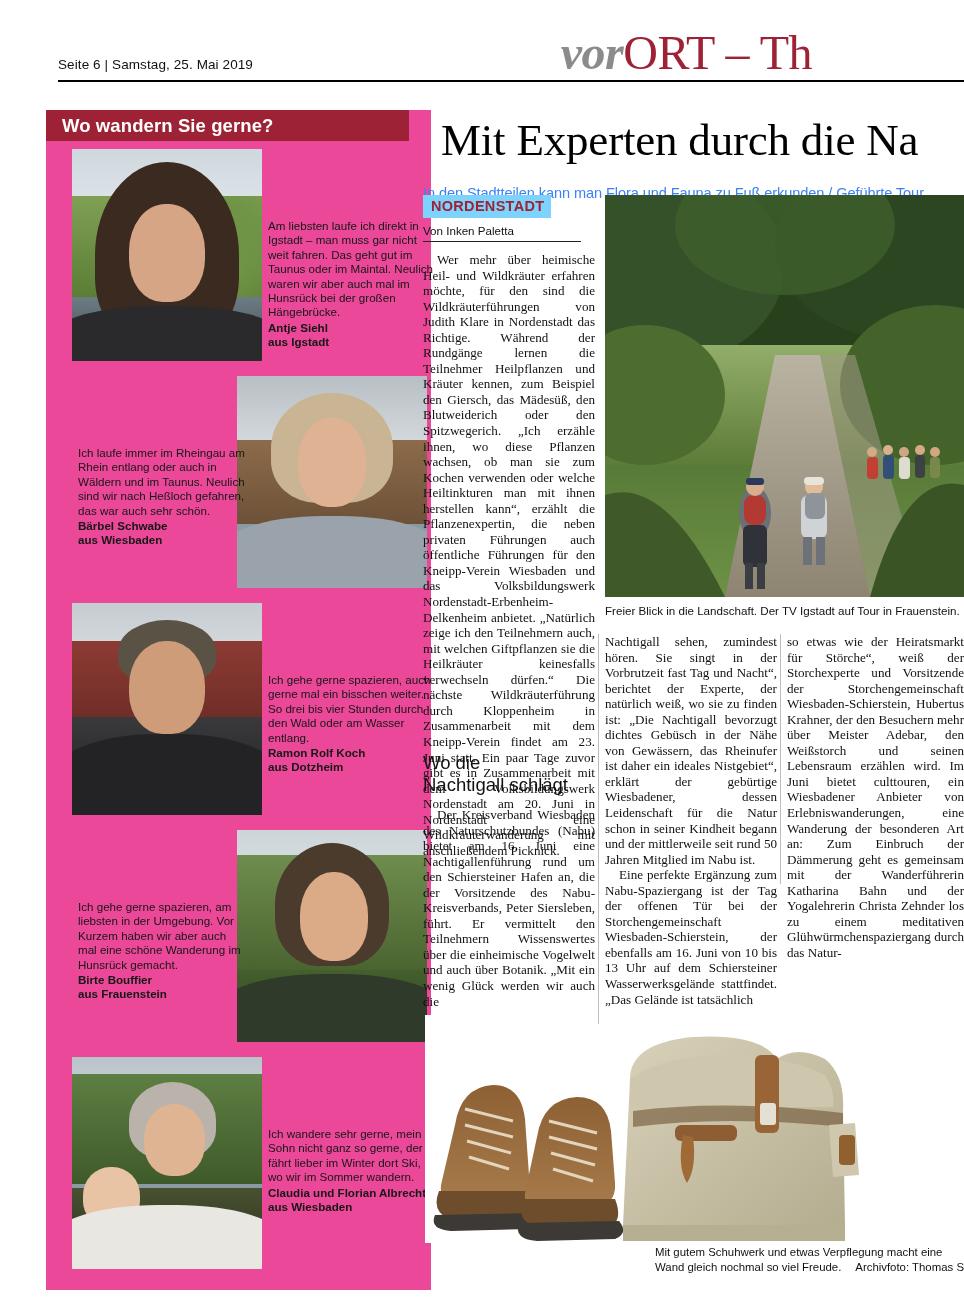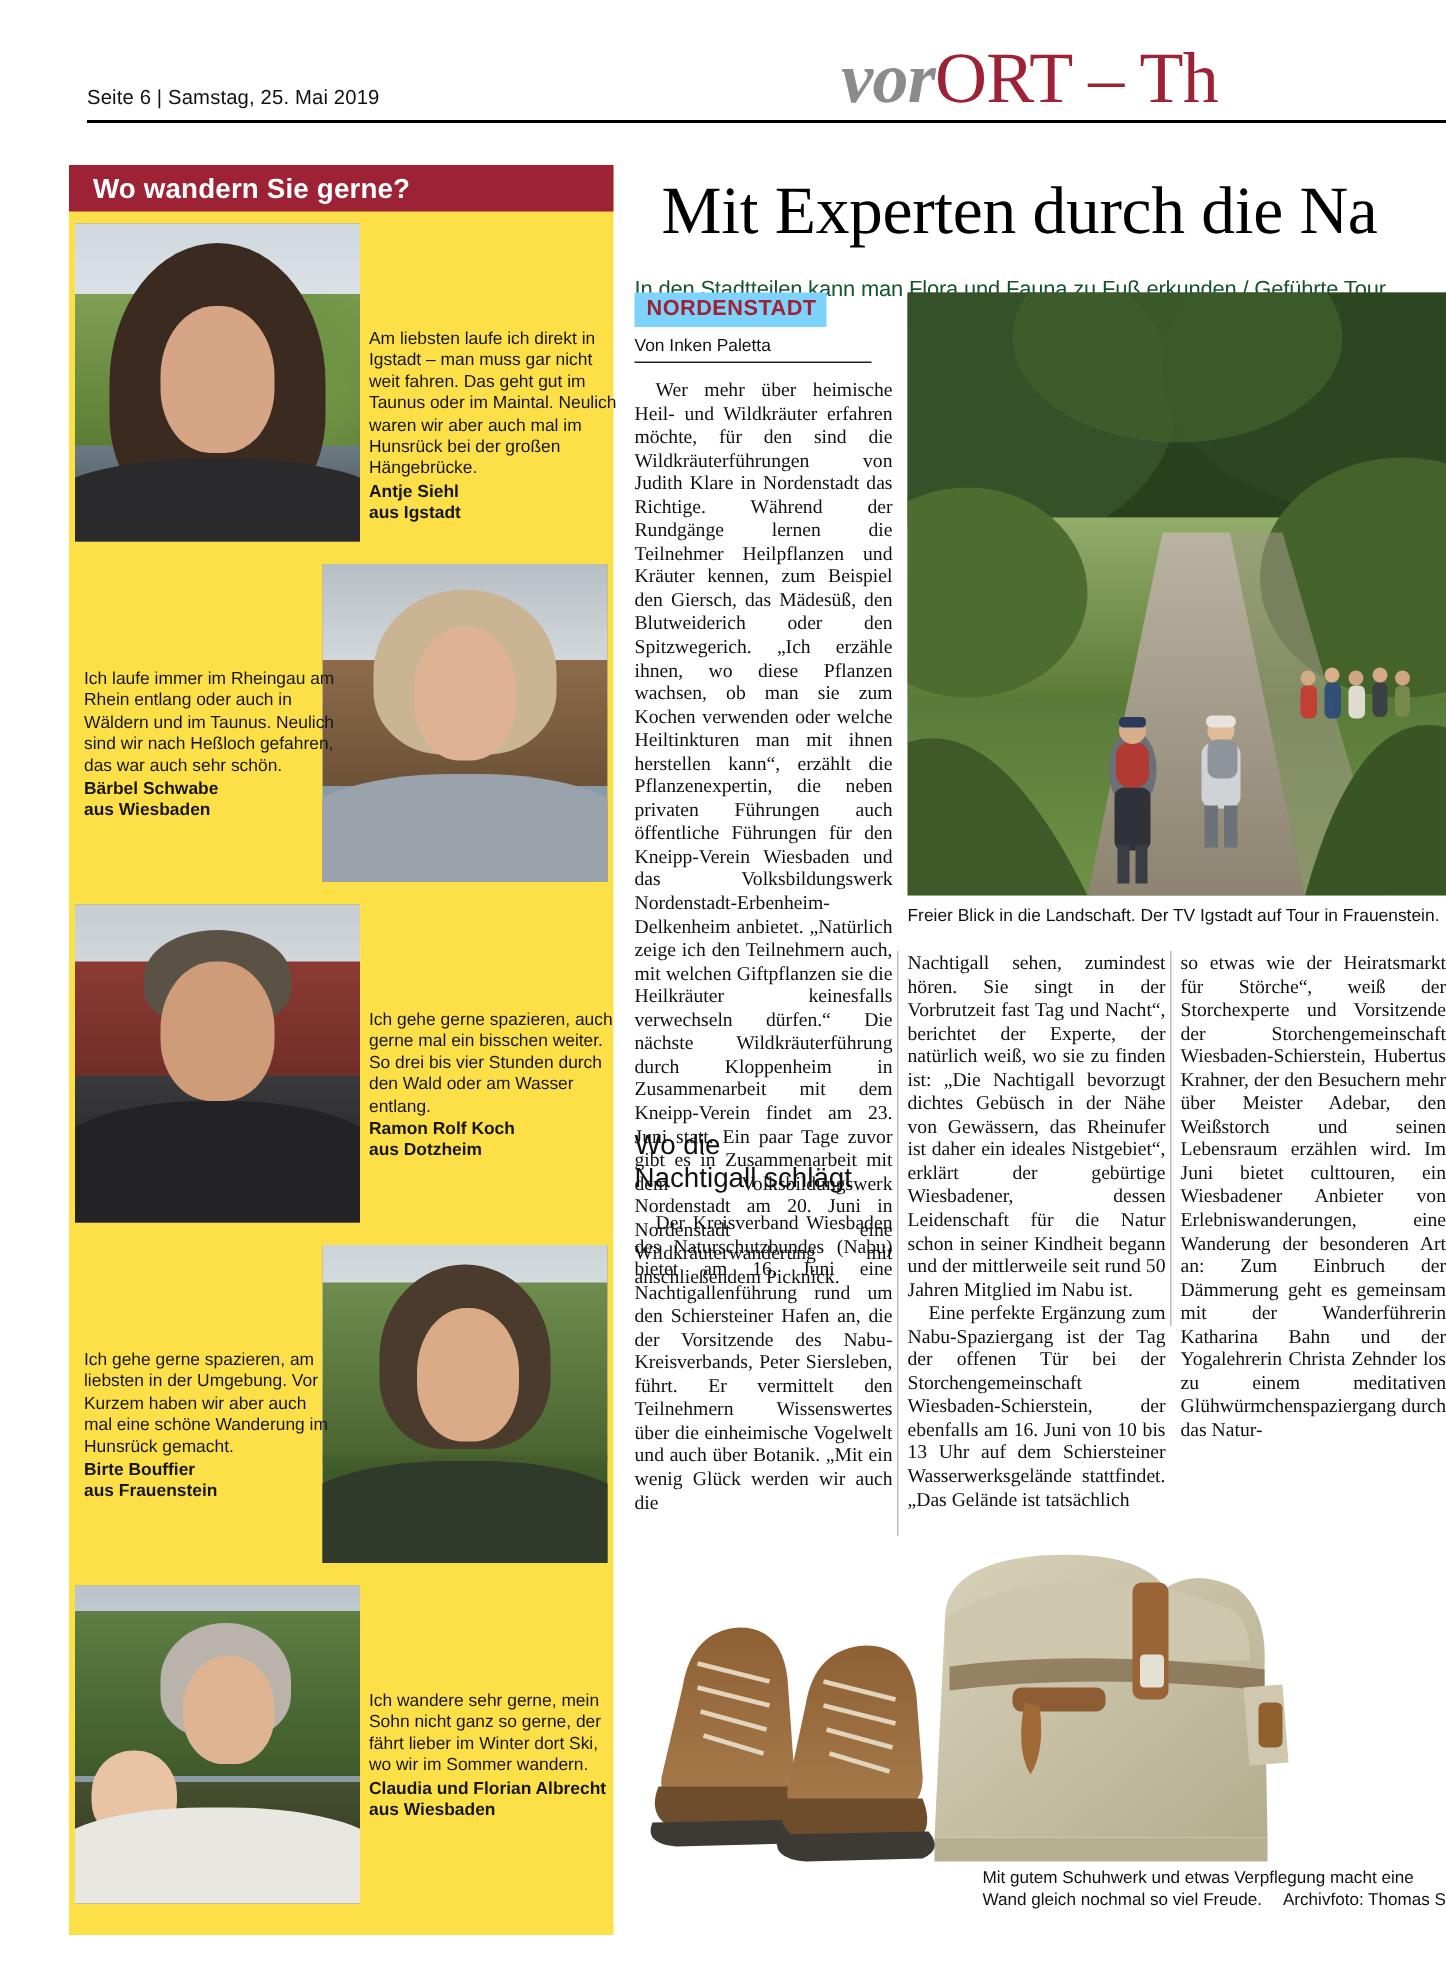--- a/index.html
+++ b/index.html
@@ -59,21 +59,22 @@
     color: #9e2235;
     font-weight: 400;
   }
 
   
   .sidebar {
     position: absolute;
     left: 46px; top: 110px;
     width: 363px;
     height: 1180px;
-    background: #fde047;
+    background: #ec4899;
+    padding-left: 22px;
   }
   .sidebar-title {
     position: absolute;
     left: 0; top: 0;
     width: 363px; height: 31px;
     background: #9e2235;
     color: #fff;
     font-size: 18.5px;
     font-weight: 700;
     line-height: 31px;
@@ -145,21 +146,21 @@
     font-weight: 400;
     color: #000;
     white-space: nowrap;
     letter-spacing: -.2px;
     margin: 18px;
     padding: 0;
   }
   .subhead {
     font-size: 14.6px;
     line-height: 19px;
-    color: #14532d;
+    color: #3b82f6;
     white-space: nowrap;
     margin-top: 5px;
     letter-spacing: -.1px;
   }
 
   .kicker-box {
     position: absolute;
     left: 423px; top: 195px;
     width: 128px; height: 23px;
     background: #7dd3fc;

